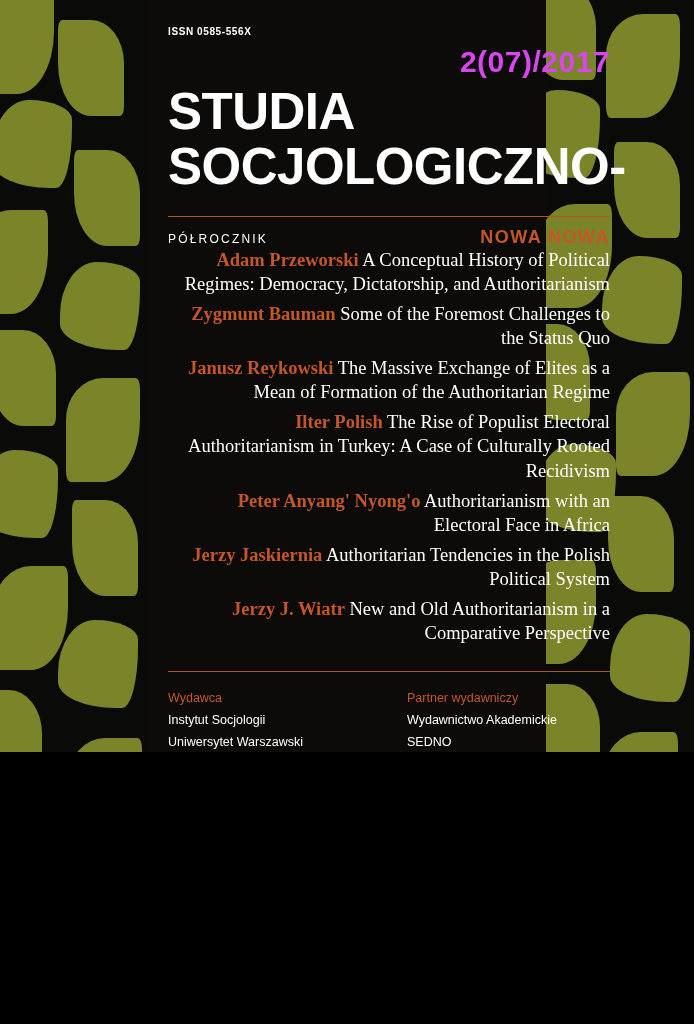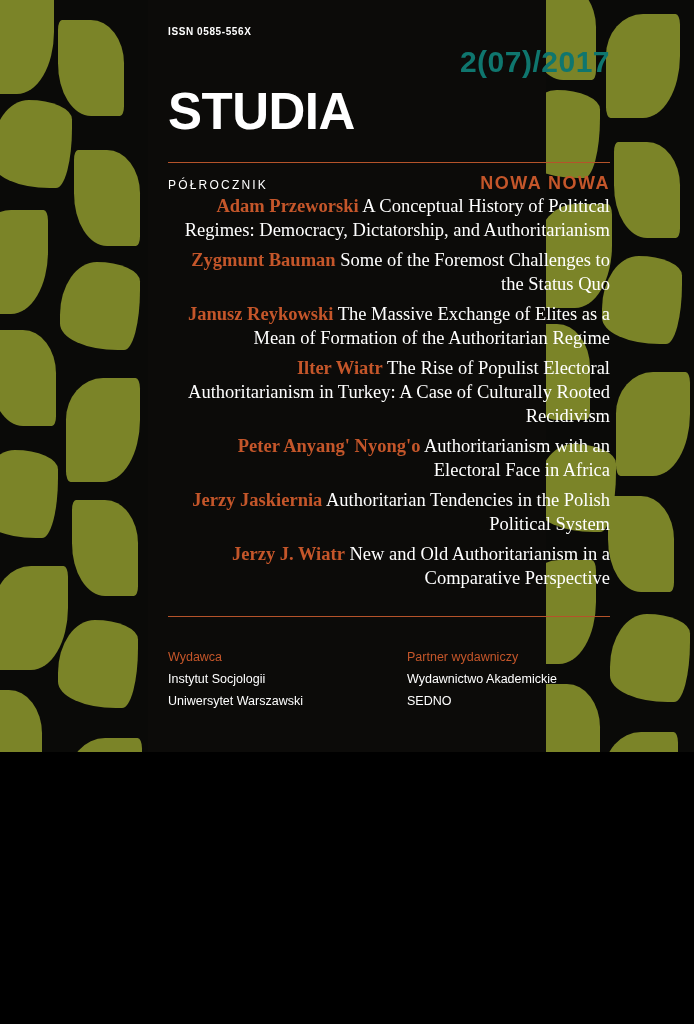--- a/index.html
+++ b/index.html
@@ -63,21 +63,21 @@
 
   .issn {
     color: #ffffff;
     font-size: 10px;
     letter-spacing: .6px;
     margin-top: 26px;
     font-weight: bold;
   }
 
   .issue {
-    color: #0f766e;
+    color: #d946ef;
     font-size: 30px;
     font-weight: bold;
     text-align: right;
     margin-top: 8px;
     letter-spacing: .5px;
   }
 
   .title {
     color: #ffffff;
     font-weight: bold;
@@ -133,21 +133,21 @@
   }
 
   
   .foot-rule {
     height: 1px;
     background: #b5532a;
     margin-top: 26px;
   }
   .footer {
     display: flex;
-    margin-top: 30px;
+    margin-top: 16px;
     font-size: 12.5px;
     line-height: 1.75;
     color: #ffffff;
     gap: 36px;
   }
   .footer .col { width: 50%; }
   .footer .head {
     color: #c4562a;
     margin-bottom: 0px;
   }
@@ -203,20 +203,21 @@
   <div class="panel"></div>
 
   <div class="content">
 
     <div class="issn">ISSN 0585-556X</div>
 
     <div class="issue">2(07)/2017</div>
 
     <div class="title">
       <span class="ln">STUDIA</span>
+      <span class="ln">SOCJOLOGICZNO-</span>
     </div>
 
     <div class="rule"></div>
 
     <div class="subrow">
       <span class="periodicity">PÓŁROCZNIK</span>
       <span class="series">NOWA NOWA</span>
     </div>
 
     <div class="toc">
@@ -230,21 +231,21 @@
         <span class="author">Zygmunt Bauman</span>
         <span class="ttl">Some of the Foremost Challenges to the Status Quo</span>
       </div>
 
       <div class="entry">
         <span class="author">Janusz Reykowski</span>
         <span class="ttl">The Massive Exchange of Elites as a Mean of Formation of the Authoritarian Regime</span>
       </div>
 
       <div class="entry">
-        <span class="author">Ilter Wiatr</span>
+        <span class="author">Ilter Polish</span>
         <span class="ttl">The Rise of Populist Electoral Authoritarianism in Turkey: A Case of Culturally Rooted Recidivism</span>
       </div>
 
       <div class="entry">
         <span class="author">Peter Anyang' Nyong'o</span>
         <span class="ttl">Authoritarianism with an Electoral Face in Africa</span>
       </div>
 
       <div class="entry">
         <span class="author">Jerzy Jaskiernia</span>

